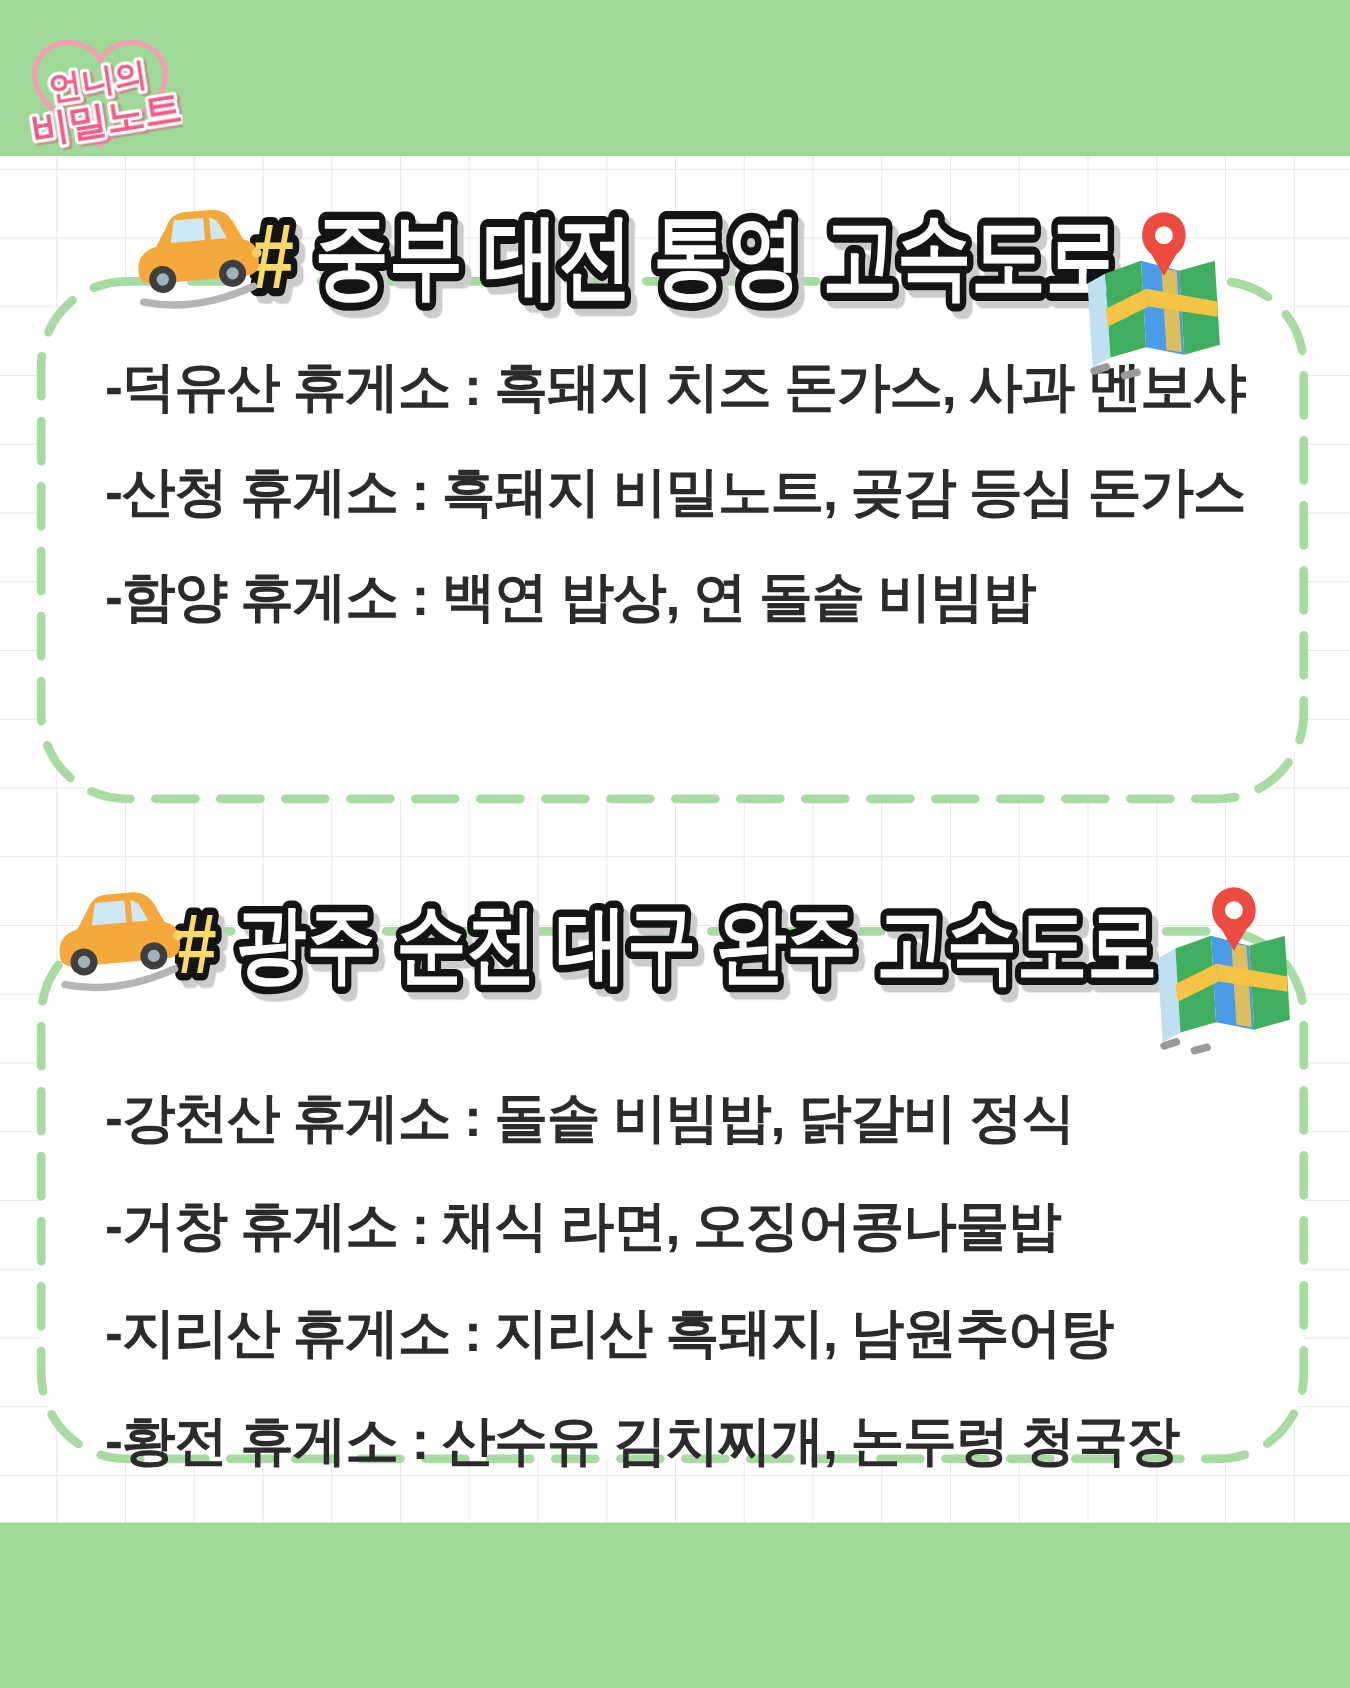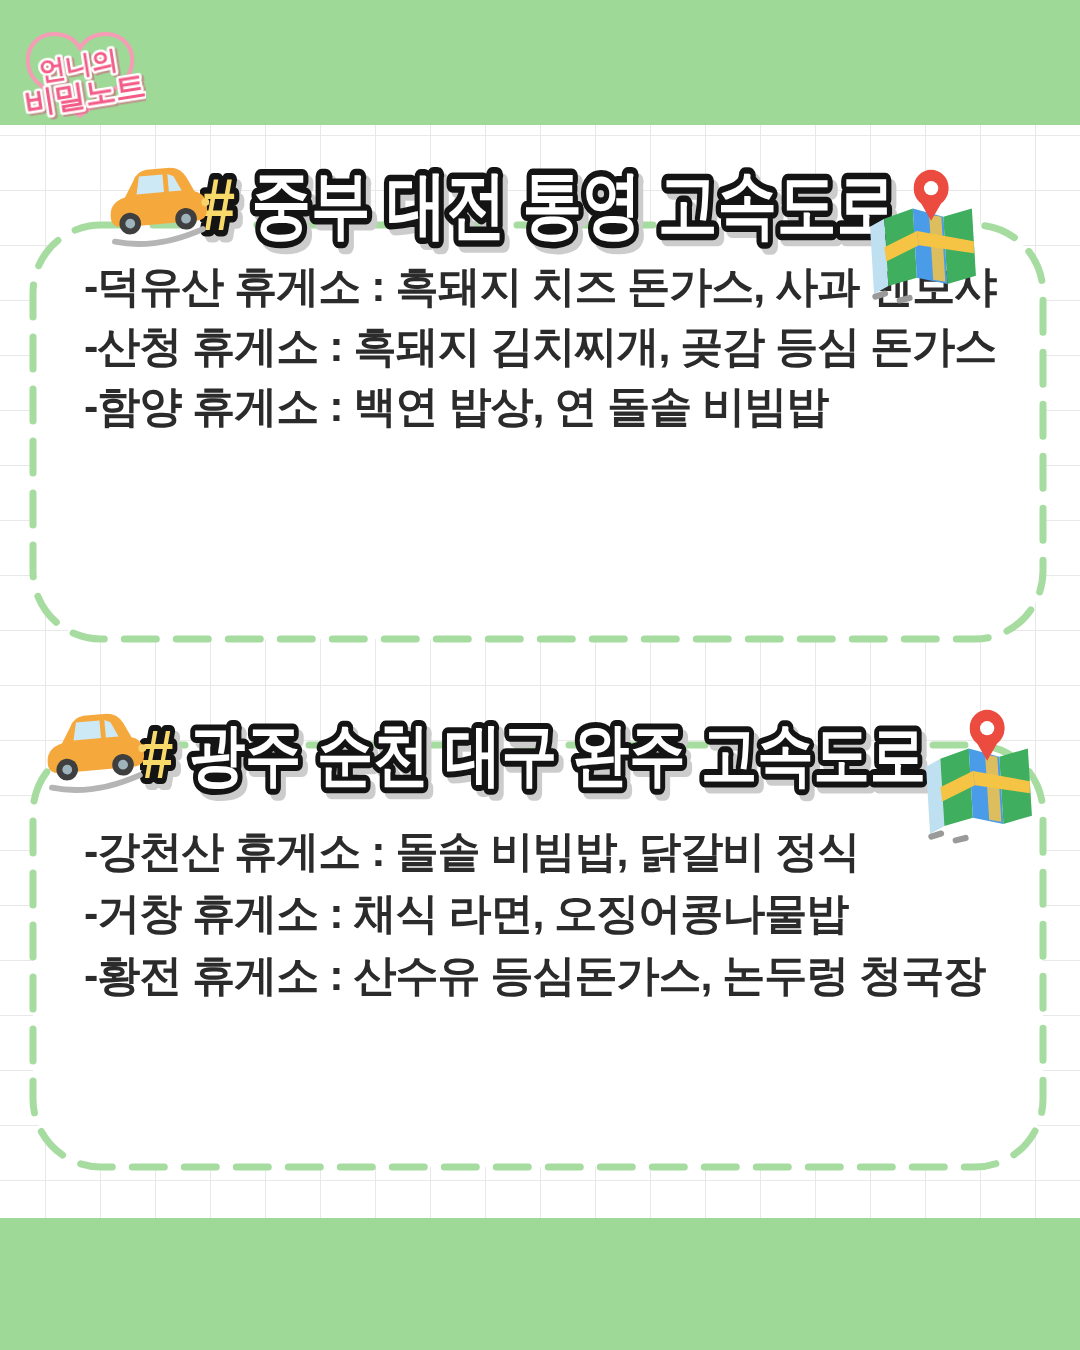--- a/index.html
+++ b/index.html
@@ -33,22 +33,22 @@
   .title1{left:200px; top:146px;}
   .title2{left:140px; top:696px;}
   .titlesvg text{
     font-family:"Liberation Sans","DejaVu Sans",sans-serif;
     font-weight:bold;
     stroke:#141414; stroke-linejoin:round;
     paint-order:stroke fill;
   }
   .list{position:absolute; z-index:2; color:#2b2b2b; font-weight:bold; letter-spacing:-1px;}
   .list1{left:84px; top:256px; width:950px; font-size:43px; line-height:60px;}
-  .list2{left:84px; top:820px; width:950px; font-size:43px; line-height:62px;}
-  .line{white-space:nowrap;}
+  .list2{left:84px; top:840px; width:950px; font-size:43px; line-height:62px;}
+  .line{white-space:nowrap;margin-top:24px;}
   .logo text{
     font-family:"Liberation Sans","DejaVu Sans",sans-serif;
     font-weight:bold; fill:#f25c86;
     stroke:#ffffff; stroke-width:5px; stroke-linejoin:round;
     paint-order:stroke fill;
   }
 </style>
 </head>
 <body>
 
@@ -102,21 +102,21 @@
     <polygon points="60,46 72,48 76,112 64,110" fill="#f6c445" opacity="0.85"></polygon>
     <path d="M62 52 L50 31 A17 17 0 1 1 74 31 Z" fill="#ec4b40"></path>
     <circle cx="62" cy="21" r="17" fill="#ec4b40"></circle>
     <circle cx="62" cy="20" r="7" fill="#ffffff"></circle>
     <rect x="4" y="122" width="16" height="6" rx="3" fill="#9a9a9a" transform="rotate(-18 12 125)"></rect>
     <rect x="28" y="126" width="16" height="6" rx="3" fill="#9a9a9a" transform="rotate(-14 36 129)"></rect>
   </svg>
 
   <div class="list list1">
     <div class="line">-덕유산 휴게소 : 흑돼지 치즈 돈가스, 사과 멘보샤</div>
-    <div class="line">-산청 휴게소 : 흑돼지 김치찌개, 곶감 등심 돈가스</div>
+    <div class="line">-산청 휴게소 : 흑돼지 비밀노트, 곶감 등심 돈가스</div>
     <div class="line">-함양 휴게소 : 백연 밥상, 연 돌솥 비빔밥</div>
   </div>
 
   <svg class="boxsvg box2" width="1020" height="432">
     <rect x="5" y="5" width="1010" height="422" rx="68" ry="68" fill="#ffffff" stroke="#a6dca0" stroke-width="7" stroke-dasharray="32 20" stroke-linecap="round"></rect>
   </svg>
 
   <svg class="title-icon car2" width="118" height="100" viewBox="0 0 120 95">
     <g transform="rotate(-5 60 48)">
       <path d="M14 84 Q55 96 104 79" fill="none" stroke="#b5b5b5" stroke-width="6" stroke-linecap="round"></path>
@@ -149,16 +149,17 @@
     <path d="M62 52 L50 31 A17 17 0 1 1 74 31 Z" fill="#ec4b40"></path>
     <circle cx="62" cy="21" r="17" fill="#ec4b40"></circle>
     <circle cx="62" cy="20" r="7" fill="#ffffff"></circle>
     <rect x="4" y="122" width="16" height="6" rx="3" fill="#9a9a9a" transform="rotate(-18 12 125)"></rect>
     <rect x="28" y="126" width="16" height="6" rx="3" fill="#9a9a9a" transform="rotate(-14 36 129)"></rect>
   </svg>
 
   <div class="list list2">
     <div class="line">-강천산 휴게소 : 돌솥 비빔밥, 닭갈비 정식</div>
     <div class="line">-거창 휴게소 : 채식 라면, 오징어콩나물밥</div>
-    <div class="line">-황전 휴게소 : 산수유 등심돈가스, 논두렁 청국장</div>
+    <div class="line">-지리산 휴게소 : 지리산 흑돼지, 남원추어탕</div>
+    <div class="line">-황전 휴게소 : 산수유 김치찌개, 논두렁 청국장</div>
   </div>
 
 </div>
 
 </body></html>

